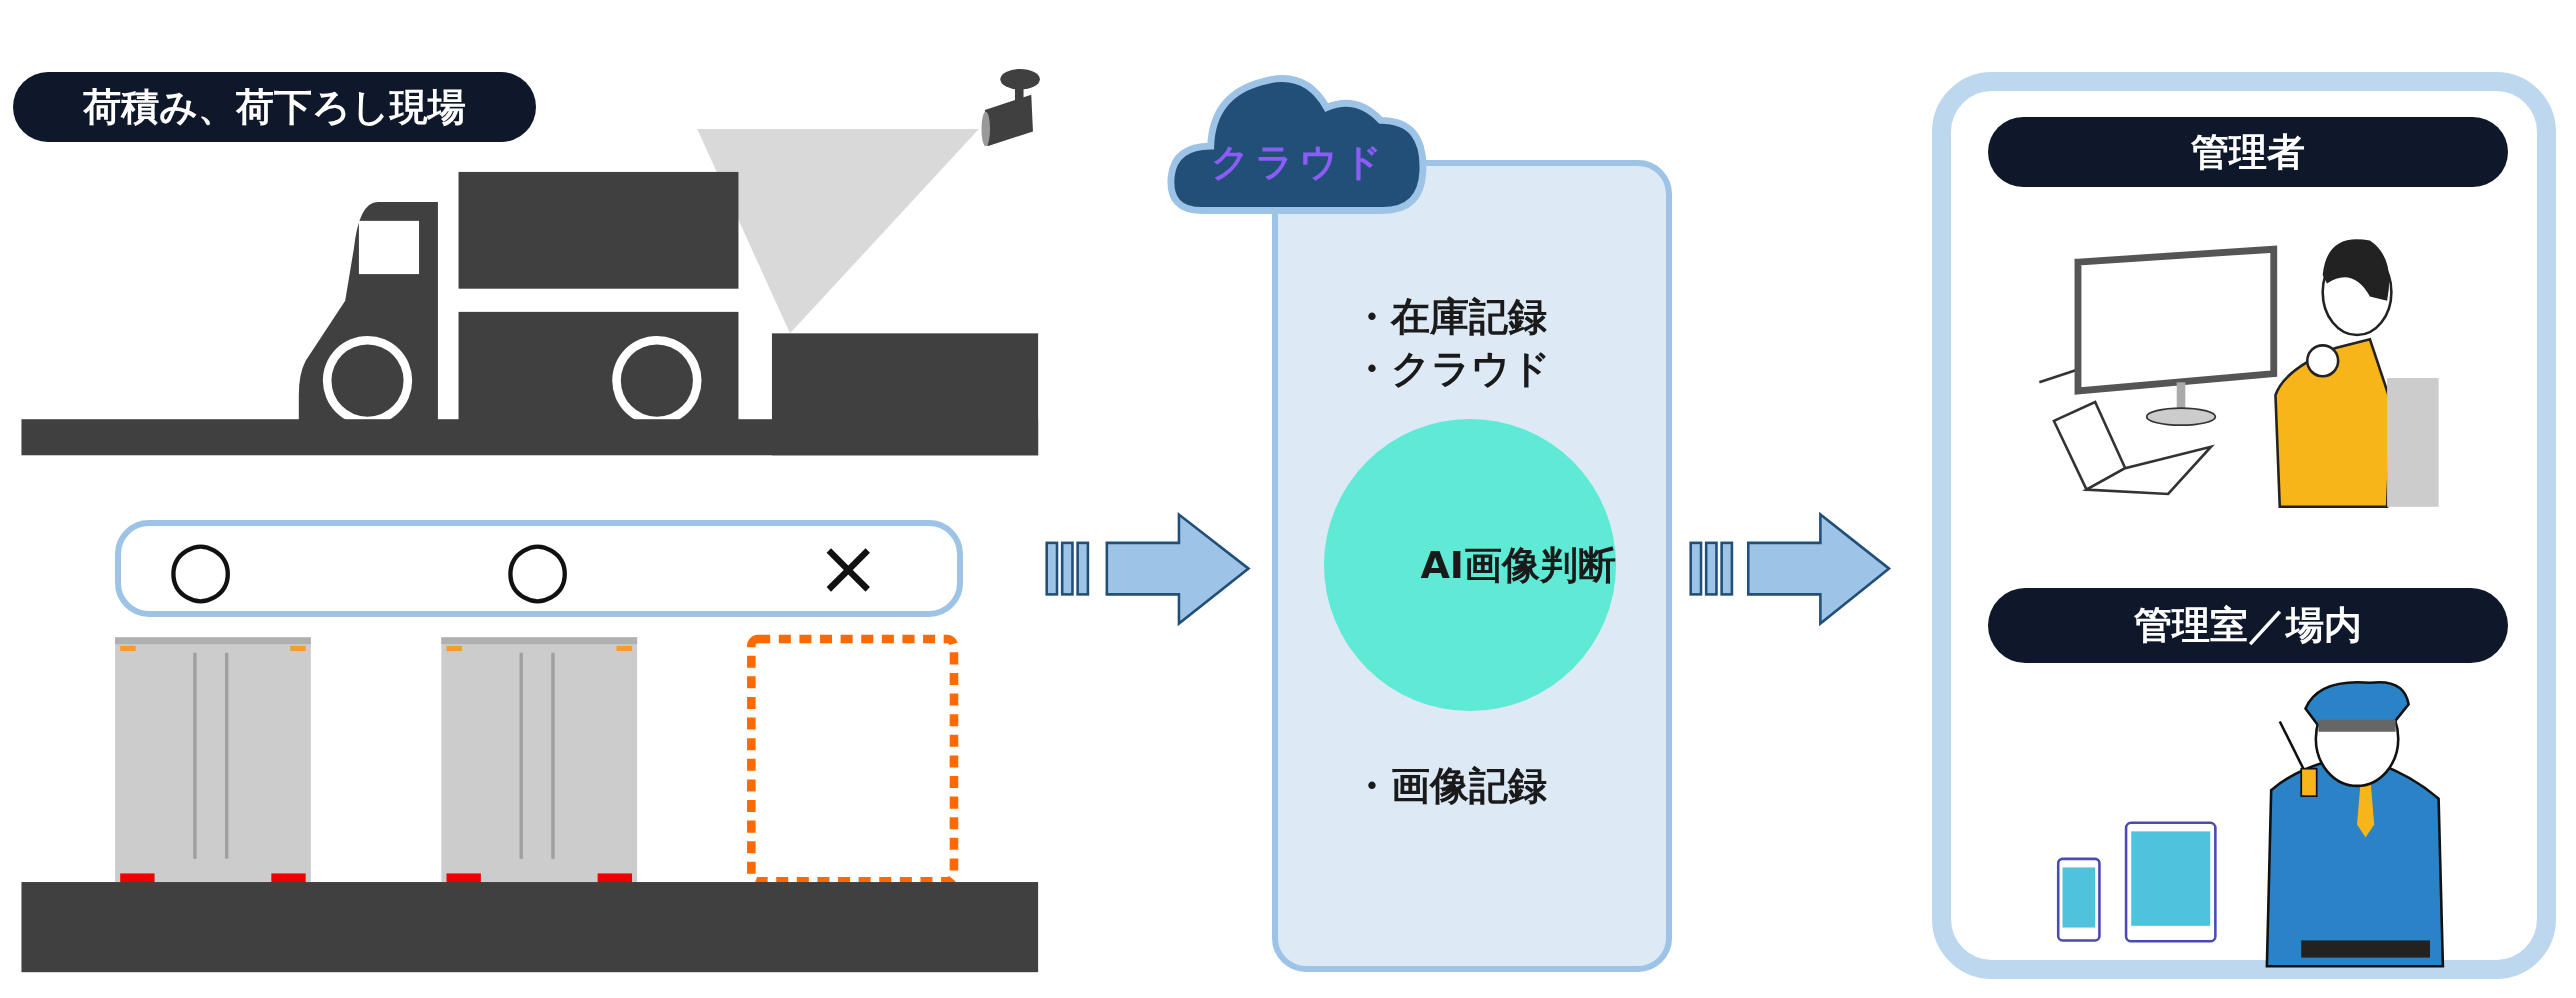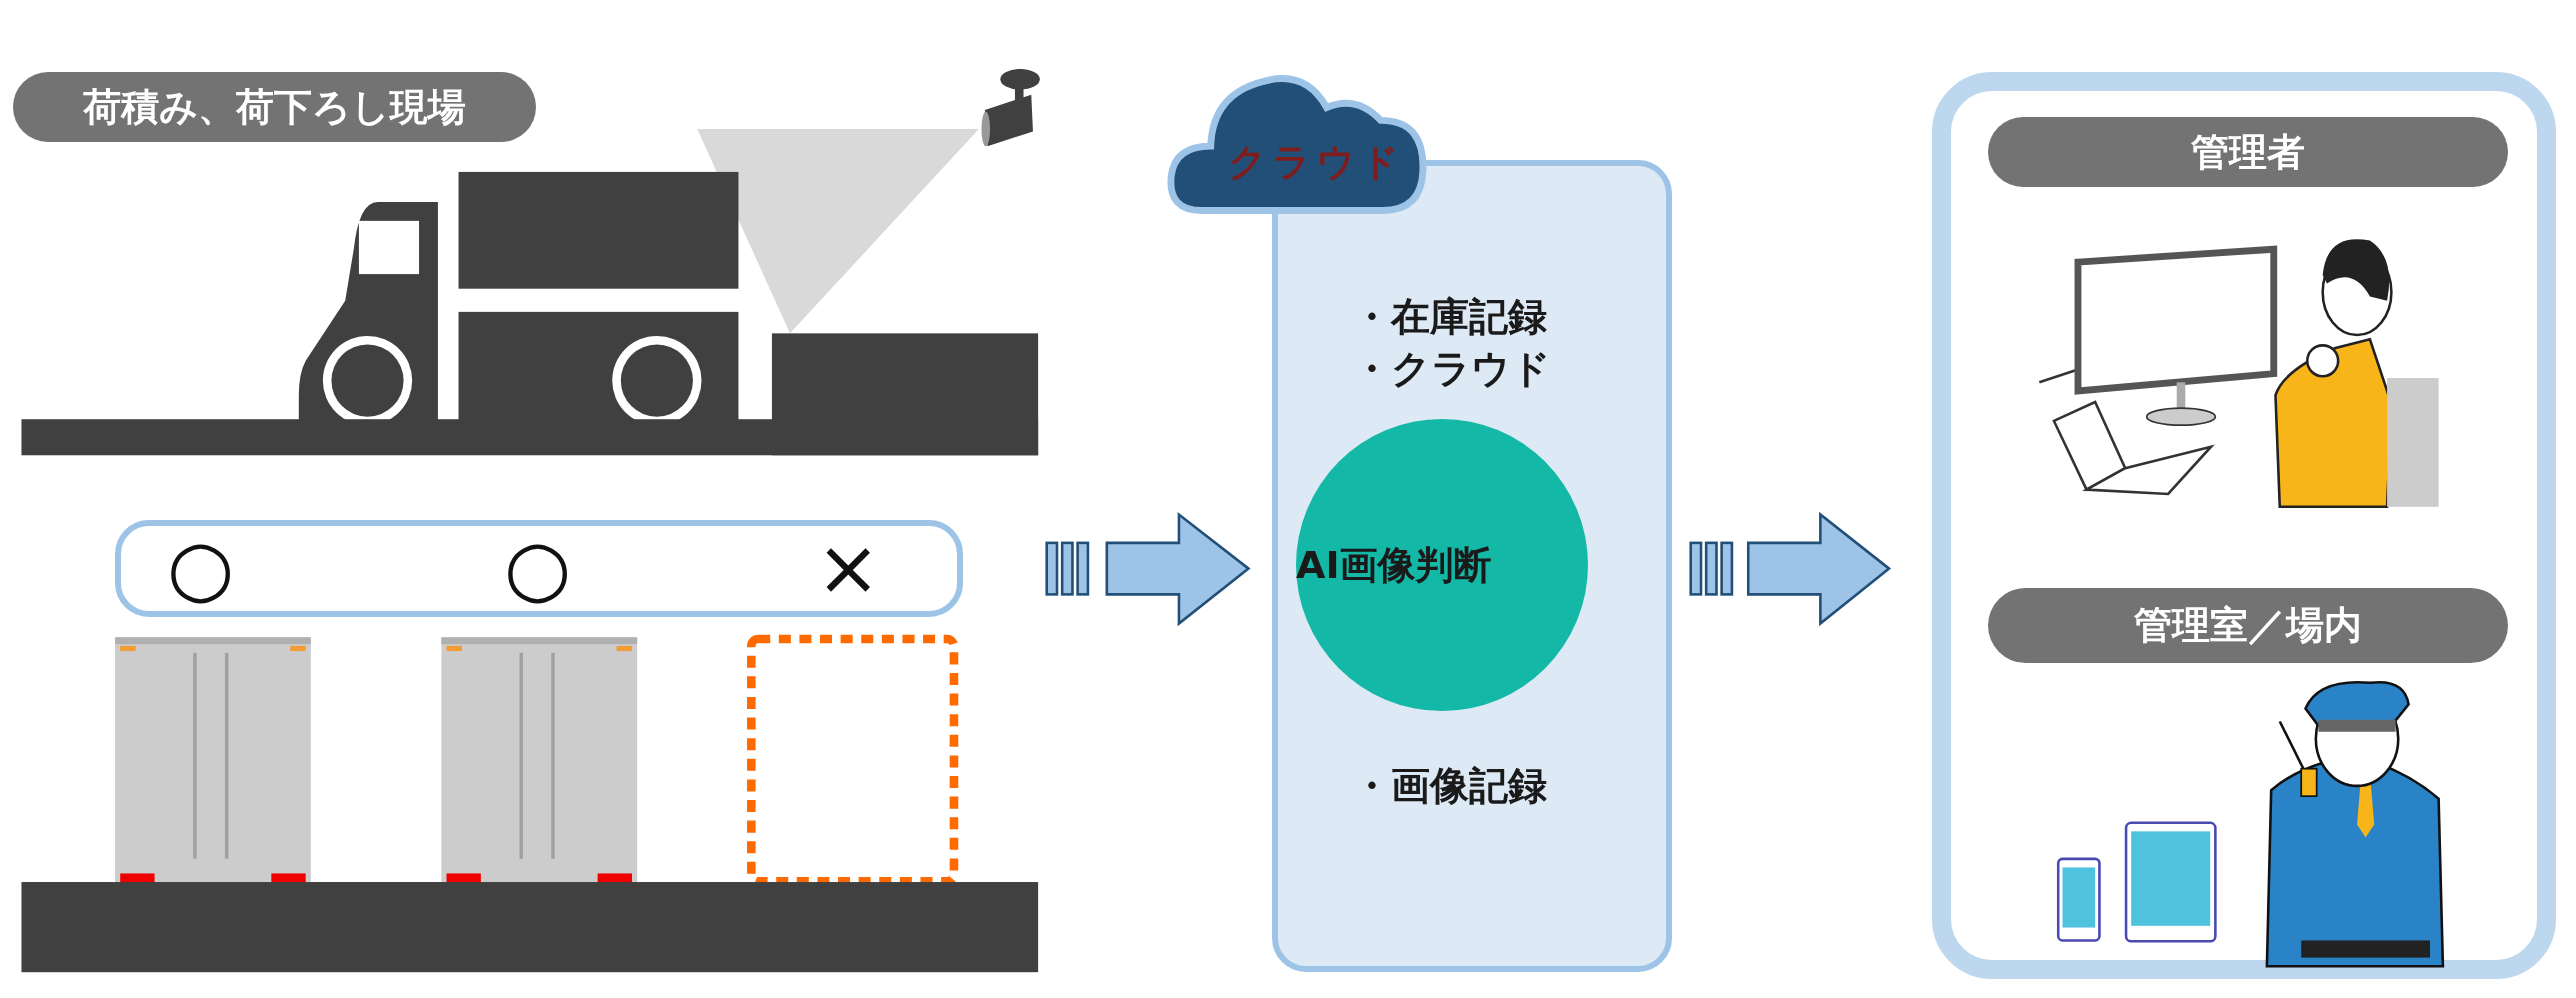--- a/index.html
+++ b/index.html
@@ -1,22 +1,22 @@
 <!DOCTYPE html>
 <html style="font-size:13.7px"><head>
 <meta charset="utf-8">
 <style>
   html,body{margin:0;padding:0;background:#ffffff;}
   body{width:2576px;height:999px;position:relative;overflow:hidden;font-family:"DejaVu Sans","Liberation Sans",sans-serif;}
   .abs{position:absolute;}
-  .pill{position:absolute;background:#737373;color:#fff;border-radius:52px;display:flex;align-items:center;justify-content:center;font-weight:bold;font-family:Liberation Sans, sans-serif;}
+  .pill{position:absolute;background:#0f172a;color:#fff;border-radius:52px;display:flex;align-items:center;justify-content:center;font-weight:bold;font-family:Liberation Sans, sans-serif;}
   svg{position:absolute;left:0;top:0;}
   .cloud-box{position:absolute;left:1272px;top:160px;width:400px;height:812px;box-sizing:border-box;border:6.9px solid #9dc3e6;border-radius:34px;background:#dde9f5;}
   .item{position:absolute;font-size:39px;font-weight:bold;color:#1a1a1a;white-space:nowrap;font-family:Liberation Mono, monospace;}
-  .ellipse{position:absolute;left:1296px;top:419px;width:292px;height:292px;border-radius:50%;background:#14b8a6;display:flex;align-items:center;justify-content:flex-start;}
+  .ellipse{position:absolute;left:1324px;top:419px;width:292px;height:292px;border-radius:50%;background:#5eead4;display:flex;align-items:center;justify-content:flex-end;}
   .ellipse span{font-size:38px;font-weight:bold;color:#1a1a1a;}
   .right-panel{position:absolute;left:1932px;top:72px;width:624px;height:907px;box-sizing:border-box;border:19px solid #bdd7ee;border-radius:60px;background:#fff;}
   .ox{position:absolute;left:115px;top:520px;width:848px;height:97px;box-sizing:border-box;border:6.9px solid #9dc3e6;border-radius:34px;background:#fff;}
   .mark{position:absolute;font-size:77px;color:#111;line-height:1;font-family:"DejaVu Sans",sans-serif;}
 </style>
 </head>
 <body>
 
 <div class="pill" style="left:13px;top:72px;width:523px;height:70px;font-size:38px;">
   <span>荷積み、荷下ろし現場</span>
@@ -88,21 +88,21 @@
 <div class="mark" style="left:167px;top:529px;">○</div>
 <div class="mark" style="left:504px;top:529px;">○</div>
 <div class="mark" style="left:816px;top:529px;">×</div>
 
 <div class="cloud-box"></div>
 <svg width="2576" height="999" viewBox="0 0 3000 1163">
   <g>
     <path d="M1400,245 Q1360,245 1364,205 Q1368,170 1410,170 Q1412,110 1470,95 Q1520,80 1545,125 Q1580,110 1608,140 Q1660,140 1657,200 Q1655,245 1610,245 Z" fill="#214f78" stroke="#9dc3e6" stroke-width="8"></path>
   </g>
 </svg>
-<div class="abs" style="left:1211px;top:137px;font-size:38px;font-weight:bold;color:#7f1d1d;letter-spacing:5.2px;margin-left:17px;">クラウド</div>
+<div class="abs" style="left:1211px;top:137px;font-size:38px;font-weight:bold;color:#8b5cf6;letter-spacing:5.2px;">クラウド</div>
 
 <div class="item" style="left:1352px;top:290px;">・在庫記録</div>
 <div class="item" style="left:1352px;top:342px;">・クラウド</div>
 <div class="ellipse">
   <span>AI画像判断</span>
 </div>
 <div class="item" style="left:1352px;top:759px;">・画像記録</div>
 
 <div class="right-panel"></div>
 <div class="pill" style="left:1988px;top:117px;width:520px;height:70px;font-size:38px;">

